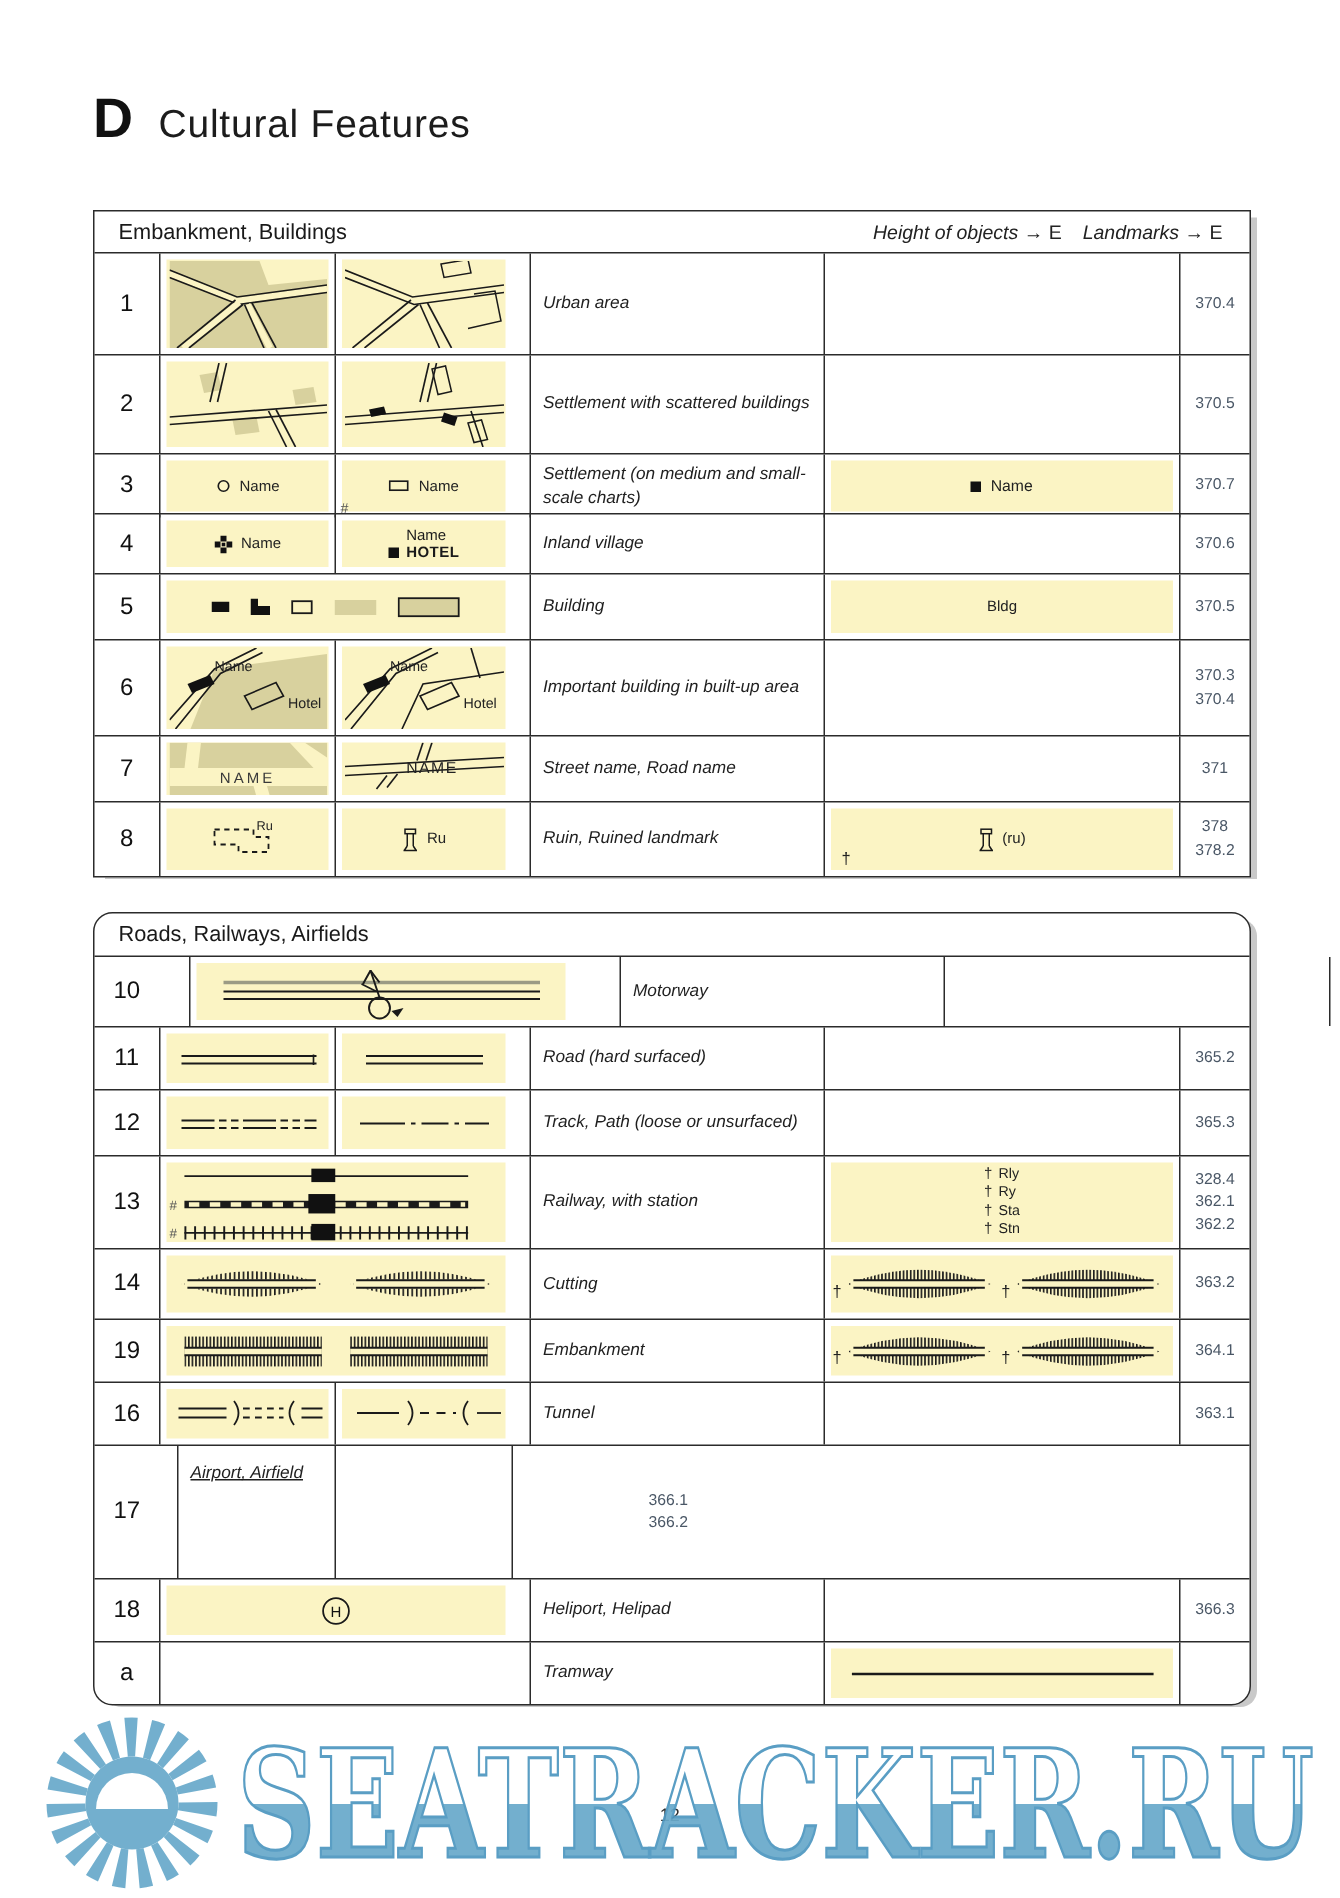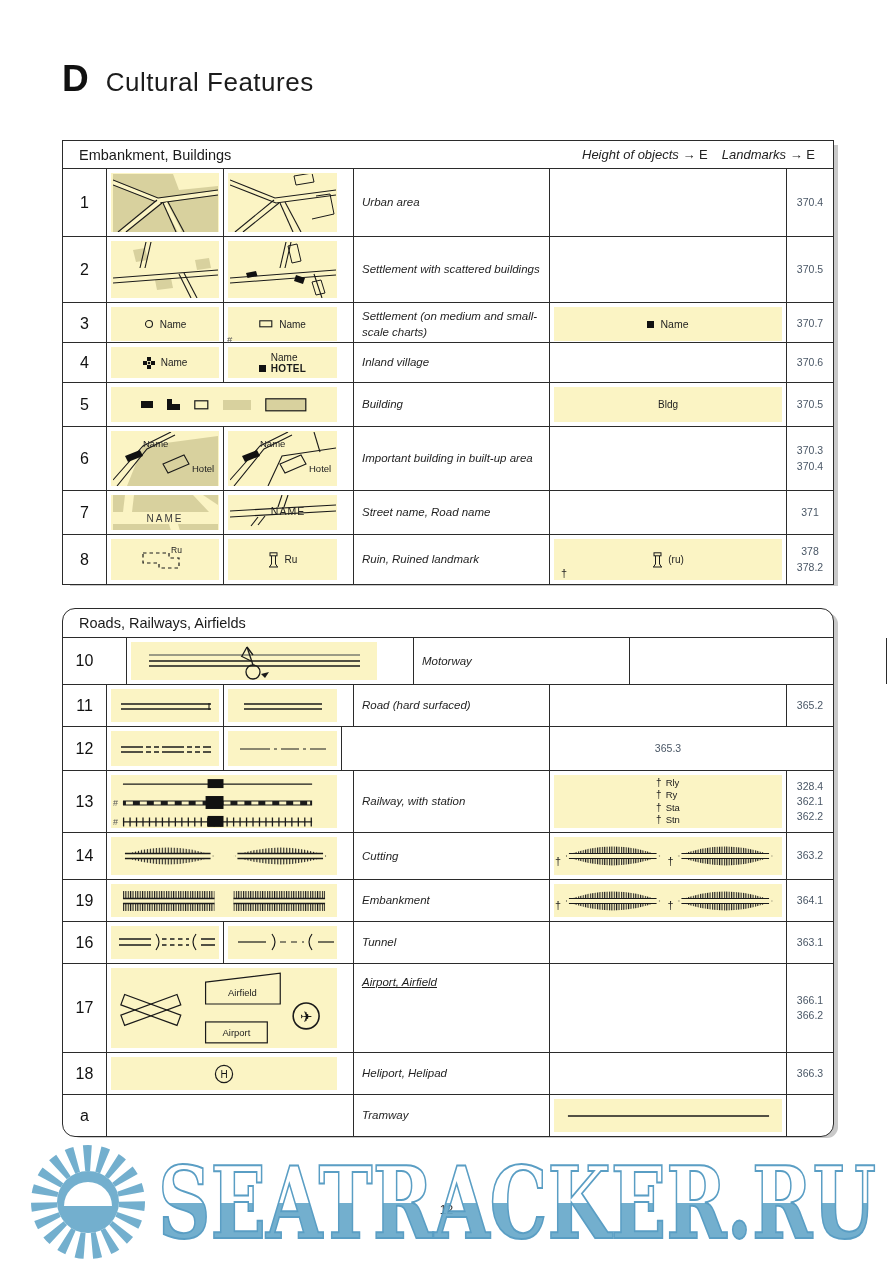--- a/index.html
+++ b/index.html
@@ -430,20 +430,21 @@
           </svg>
         </div>
       </div>
       <div class="cell bl">
         <div class="ybox" style="padding:0;">
           <svg width="106" height="36" viewBox="0 0 106 36">
             <path d="M10,18 H96" stroke="#1a1a1a" stroke-width="1.2" stroke-dasharray="30 4 3 4 18 4 3 4"></path>
           </svg>
         </div>
       </div>
+      <div class="cell bl c-desc">Track, Path (loose or unsurfaced)</div>
       <div class="cell bl"></div>
       <div class="cell bl c-ref">
           <span>365.3</span>
         </div>
     </div>
 
     <div class="trow" style="height:62px;">
       <div class="cell c-num">13</div>
       <div class="cell bl wide">
         <div class="ybox" style="padding:0;overflow:hidden;">
@@ -601,34 +602,20 @@
       </div>
       <div class="cell bl c-desc">Tunnel</div>
       <div class="cell bl"></div>
       <div class="cell bl c-ref">
           <span>363.1</span>
         </div>
     </div>
 
     <div class="trow" style="height:89px;">
       <div class="cell c-num">17</div>
-      <div class="cell bl wide">
-        <div class="ybox" style="padding:0;overflow:hidden;">
-          <svg width="227" height="81" viewBox="0 0 227 81">
-            <polygon points="7.9,32.9 64.3,53.5 68.1,43.1 11.7,22.5" stroke="#1a1a1a" stroke-width="1.2" fill="none" transform="translate(2,4)"></polygon>
-            <polygon points="11.7,53.5 68.1,32.9 64.3,22.5 7.9,43.1" stroke="#1a1a1a" stroke-width="1.2" fill="none" transform="translate(2,4)"></polygon>
-            <polygon points="95,14 170,5 170,36 95,36" stroke="#1a1a1a" stroke-width="1.2" fill="none"></polygon>
-            <text x="132" y="28" font-size="9.5" fill="#222" text-anchor="middle" font-family="Liberation Sans, sans-serif">Airfield</text>
-            <circle cx="196" cy="48" r="13" stroke="#1a1a1a" stroke-width="1.6" fill="none"></circle>
-            <text x="196" y="54" font-size="15" fill="#111" text-anchor="middle">✈</text>
-            <rect x="95" y="54" width="62" height="21" stroke="#1a1a1a" stroke-width="1.2" fill="none"></rect>
-            <text x="126" y="68" font-size="9.5" fill="#222" text-anchor="middle" font-family="Liberation Sans, sans-serif">Airport</text>
-          </svg>
-        </div>
-      </div>
       <div class="cell bl c-desc top">Airport, Airfield</div>
       <div class="cell bl"></div>
       <div class="cell bl c-ref">
         <span>366.1</span>
           <span>366.2</span>
       </div>
     </div>
 
     <div class="trow" style="height:42px;">
       <div class="cell c-num">18</div>

